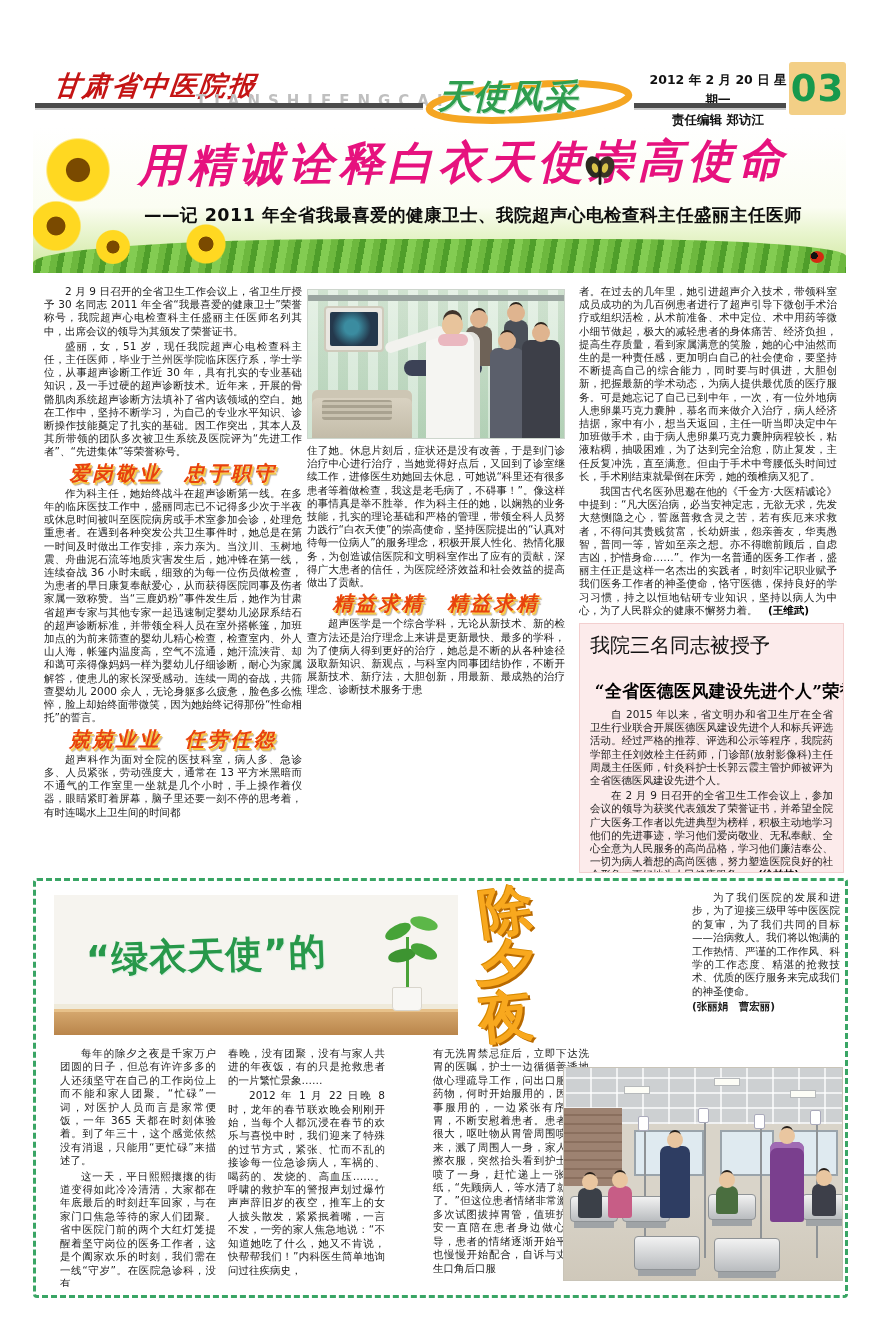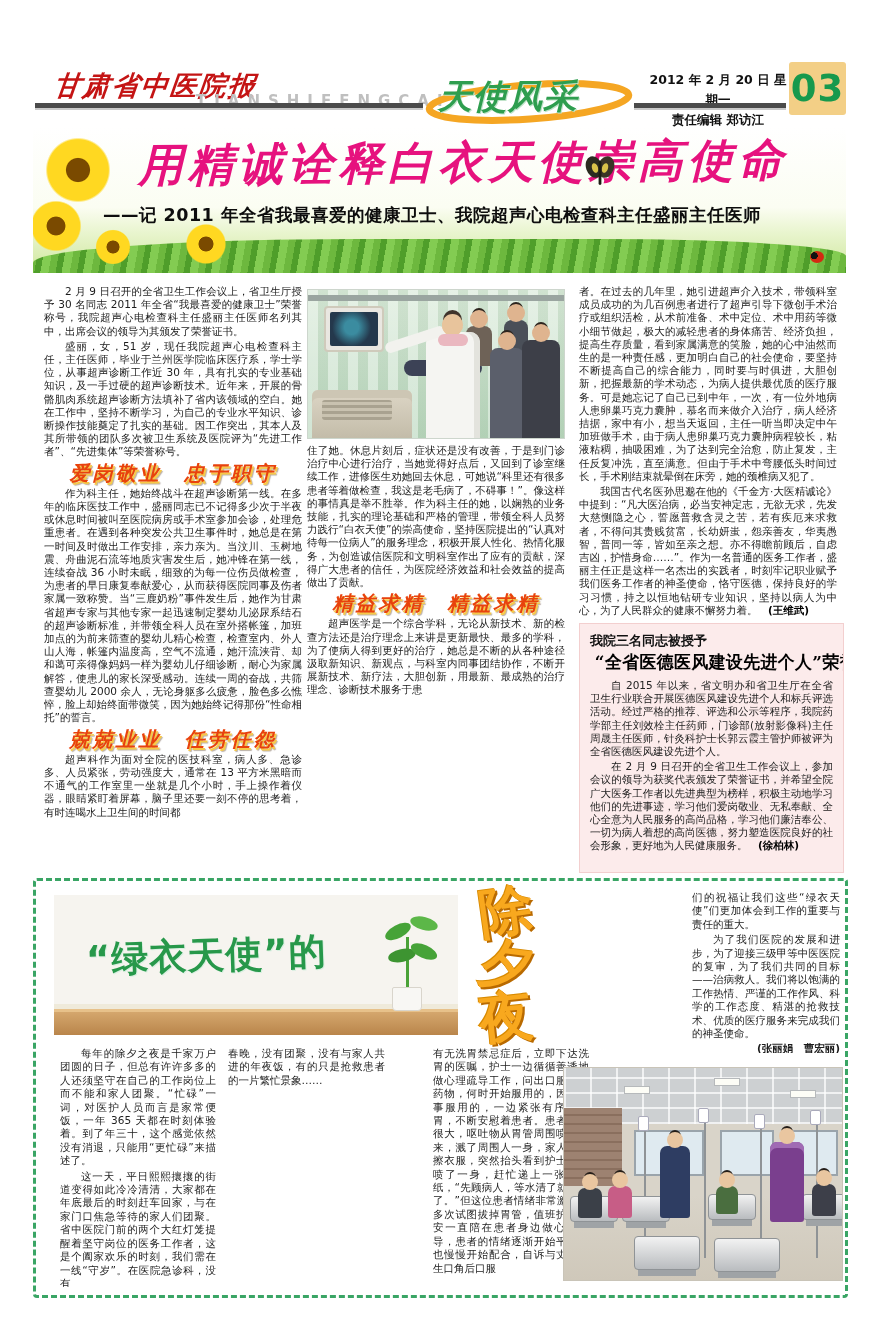--- a/index.html
+++ b/index.html
@@ -38,21 +38,21 @@
     background:radial-gradient(circle,#7a4a00 0 22%,#ffd821 24% 58%,rgba(255,216,33,0) 62%); }
   .f1 { left:8px;  top:6px;  width:74px; height:74px; }
   .f2 { left:-6px; top:70px; width:58px; height:58px; }
   .f3 { left:150px; top:94px; width:46px; height:46px; }
   .f4 { left:60px; top:100px; width:40px; height:40px; }
   .ladybug { position:absolute; right:22px; bottom:10px; width:14px; height:12px; border-radius:50%;
     background:radial-gradient(circle at 30% 40%, #111 0 28%, #d42a12 30%); }
   .lead-title { position:absolute; left:60px; top:6px; width:740px; text-align:center;
     font-family:"DejaVu Serif","Liberation Serif",serif; font-size:45px; font-weight:bold;
     color:#e6127e; letter-spacing:5px; font-style:italic; transform:rotate(-0.5deg); white-space:nowrap; }
-  .lead-sub { position:absolute; left:70px; top:76px; width:740px; text-align:left;
+  .lead-sub { position:absolute; left:70px; top:76px; width:740px; text-align:center;
     font-size:17.5px; font-weight:bold; color:#0d0d0d; letter-spacing:0.5px; white-space:nowrap; }
   .butterfly { position:absolute; left:552px; top:28px; }
 
   
   .col { position:absolute; top:285px; width:258px; font-size:10.5px; line-height:13.2px;
     text-align:justify; color:#1c1c1c; overflow:hidden; }
   .c1 { left:44px;  height:588px; }
   .c2 { left:307px; height:588px; }
   .c3 { left:579px; height:334px; }
   .col p { text-indent:2em; margin:0 0 2px 0; }
@@ -92,21 +92,21 @@
     width:18px; height:18px; background:#dfb48f; border-radius:50%;
     box-shadow:0 -4px 0 -2px #2c241e; }
   .o1 { left:182px; top:58px; width:34px; height:92px; background:#5b5f6b; }
   .o2 { left:214px; top:50px; width:38px; height:100px; background:#3d3f48; }
   .o3 { left:158px; top:36px; width:26px; height:40px; background:#6e6257; }
   .o4 { left:196px; top:30px; width:24px; height:34px; background:#4a4f58; }
 
   
   .award { left:579px; top:623px; width:265px; height:250px; background:#fcebeb;
     border:1px solid #f3cfcf; padding:8px 10px; overflow:hidden; }
-  .award-kicker { font-size:13px; font-weight:bold; color:#111; margin-bottom:0; }
+  .award-kicker { font-size:20px; font-weight:normal; color:#111; margin-bottom:20px; }
   .award-title { text-align:center; font-size:17.5px; font-weight:bold; color:#000;
     font-family:"DejaVu Serif","Liberation Serif",serif; margin-bottom:5px;
     letter-spacing:0.5px; white-space:nowrap; transform:scale(.96,1); }
   .award p { font-size:10.5px; line-height:13.2px; text-align:justify; text-indent:2em; margin-bottom:2px; }
 
   
   .bottom { left:33px; top:878px; width:815px; height:420px;
     border:3px dashed #3aa565; border-radius:4px; background:#fff; }
   .bnr { position:absolute; left:18px; top:14px; width:404px; height:140px; overflow:hidden;
     background:linear-gradient(#f6f4ef 0 78%, #efeada 78%); }
@@ -128,21 +128,21 @@
   .chux span:nth-child(3){ transform:rotate(-6deg); }
   .bcol { position:absolute; font-size:10.5px; line-height:13.4px; text-align:justify;
     color:#1c1c1c; overflow:hidden; }
   .bcol p { text-indent:2em; margin:0 0 2px 0; }
   .bcol p.cont { text-indent:0; }
   .bA { left:492px; top:10px; width:152px; height:162px; }
   .bB { left:656px; top:10px; width:148px; height:162px; }
   .b1 { left:24px;  top:166px; width:156px; height:240px; }
   .b2 { left:192px; top:166px; width:157px; height:240px; }
   .b3 { left:361px; top:166px; width:156px; height:240px;margin-left:36px; }
-  .b-byline { text-align:right; font-weight:bold; text-indent:0 !important; }
+  .b-byline { text-align:left; font-weight:bold; text-indent:0 !important; }
 
   
   .photo2 { position:absolute; left:527px; top:186px; width:280px; height:214px; overflow:hidden;
     background:linear-gradient(#d9d4c9 60%, #cfc8ba); border:1px solid #c9c4b8; }
   .ph2-ceil { position:absolute; left:0; top:0; width:100%; height:56px; background:#cdd0d2;
     background-image:repeating-linear-gradient(90deg,rgba(255,255,255,.7) 0 2px,transparent 2px 26px),
       repeating-linear-gradient(0deg,rgba(255,255,255,.7) 0 2px,transparent 2px 15px); }
   .ph2-lamp { position:absolute; width:26px; height:8px; background:#fdfdf6; border:1px solid #b6b9bb; }
   .ph2-brick { position:absolute; left:0; top:40px; width:58px; height:78px;
     background:repeating-linear-gradient(0deg,#9d8271 0 7px,#8a6f5e 7px 9px); }
@@ -272,32 +272,32 @@
   <div class="chux">
     <span>除</span>
     <span>夕</span>
     <span>夜</span>
   </div>
 
   <div class="bcol bA">
   </div>
 
   <div class="bcol bB">
-    <p class="cont">们的祝福让我们这些“绿衣天使”们更加体会到工作的重要与责任的重大。</p>
     <p>为了我们医院的发展和进步，为了迎接三级甲等中医医院的复审，为了我们共同的目标——治病救人。我们将以饱满的工作热情、严谨的工作作风、科学的工作态度、精湛的抢救技术、优质的医疗服务来完成我们的神圣使命。</p>
     <p class="b-byline">(张丽娟　曹宏丽)</p>
   </div>
 
   <div class="bcol b1">
     <p>每年的除夕之夜是千家万户团圆的日子，但总有许许多多的人还须坚守在自己的工作岗位上而不能和家人团聚。“忙碌”一词，对医护人员而言是家常便饭，一年 365 天都在时刻体验着。到了年三十，这个感觉依然没有消退，只能用“更忙碌”来描述了。</p>
     <p>这一天，平日熙熙攘攘的街道变得如此冷冷清清，大家都在年底最后的时刻赶车回家，与在家门口焦急等待的家人们团聚。省中医院门前的两个大红灯笼提醒着坚守岗位的医务工作者，这是个阖家欢乐的时刻，我们需在一线“守岁”。在医院急诊科，没有</p>
   </div>
 
   <div class="bcol b2">
     <p class="cont">春晚，没有团聚，没有与家人共进的年夜饭，有的只是抢救患者的一片繁忙景象……</p>
+    <p>2012 年 1 月 22 日晚 8 时，龙年的春节联欢晚会刚刚开始，当每个人都沉浸在春节的欢乐与喜悦中时，我们迎来了特殊的过节方式，紧张、忙而不乱的接诊每一位急诊病人，车祸的、喝药的、发烧的、高血压……。呼啸的救护车的警报声划过爆竹声声辞旧岁的夜空，推车上的女人披头散发，紧紧抿着嘴，一言不发，一旁的家人焦急地说：“不知道她吃了什么，她又不肯说，快帮帮我们！”内科医生简单地询问过往疾病史，</p>
   </div>
 
   <div class="bcol b3">
     <p class="cont">有无洗胃禁忌症后，立即下达洗胃的医嘱，护士一边循循善诱地做心理疏导工作，问出口服何种药物，何时开始服用的，因为何事服用的，一边紧张有序地洗胃，不断安慰着患者。患者反应很大，呕吐物从胃管周围喷了出来，溅了周围人一身，家人忙着擦衣服，突然抬头看到护士也被喷了一身，赶忙递上一张餐巾纸，“先顾病人，等水清了就可以了。”但这位患者情绪非常激动，多次试图拔掉胃管，值班护士小安一直陪在患者身边做心理疏导，患者的情绪逐渐开始平稳，也慢慢开始配合，自诉与丈夫发生口角后口服</p>
   </div>
 
   <div class="photo2">
     <div class="ph2-ceil"></div>
     <div class="ph2-lamp" style="left:60px; top:18px;"></div>
     <div class="ph2-lamp" style="left:150px; top:10px;"></div>

